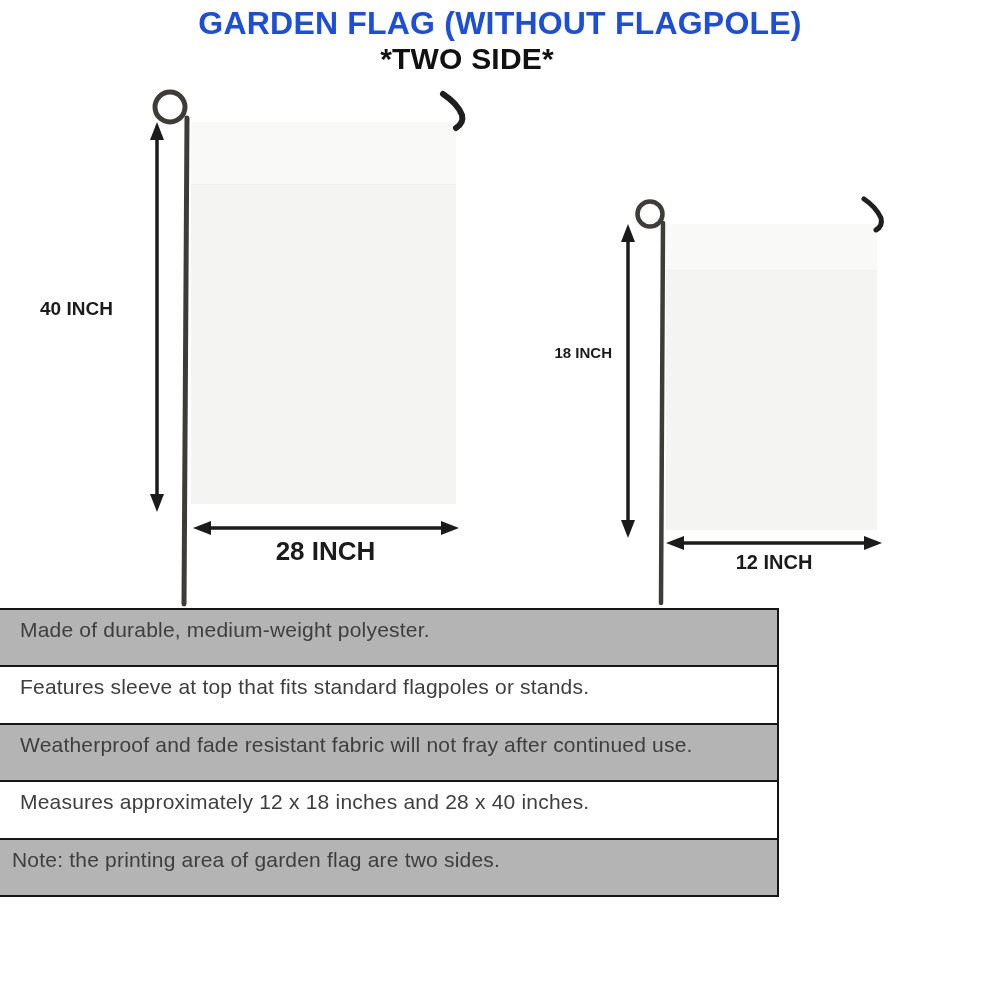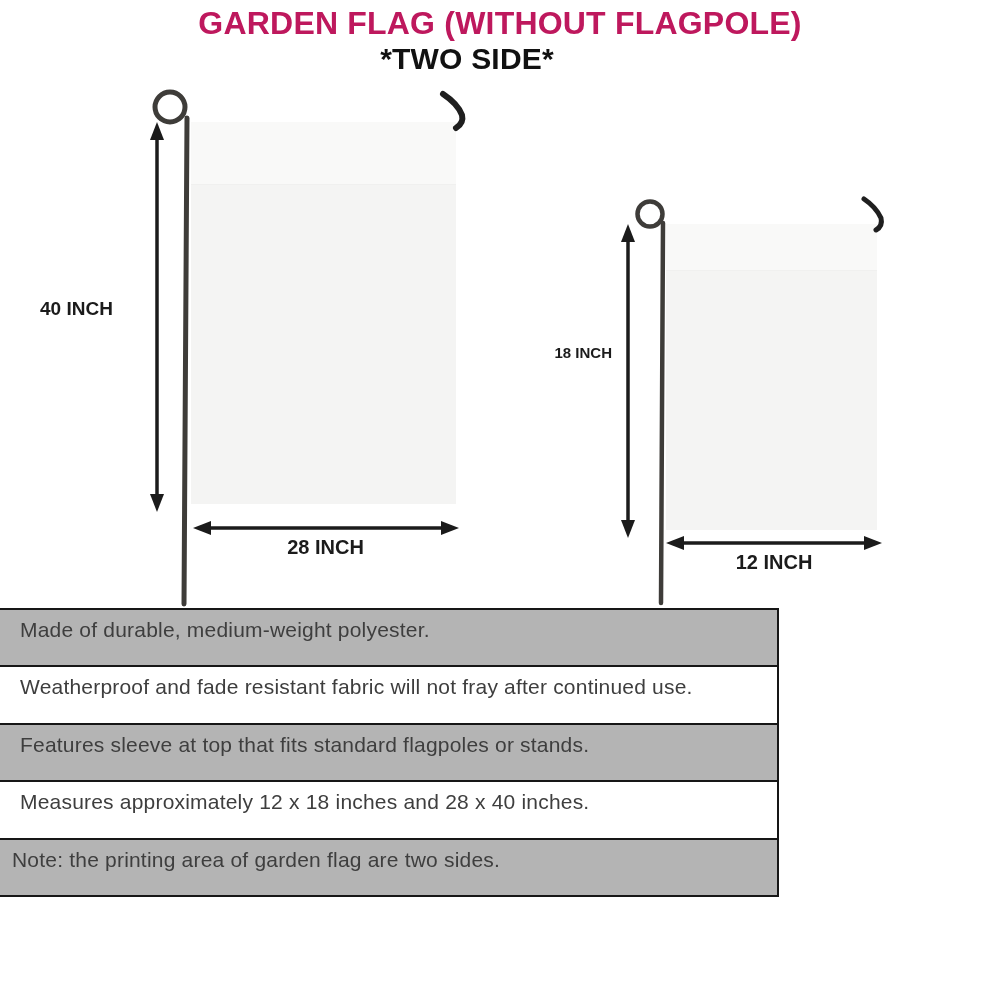--- a/index.html
+++ b/index.html
@@ -2,35 +2,35 @@
 <html><head>
 <meta charset="utf-8">
 <style>
   html,body{margin:0;padding:0;background:#ffffff;}
   .canvas{
     position:relative;width:1000px;height:1000px;background:#ffffff;
     font-family:"Liberation Sans",sans-serif;color:#1b1b1b;overflow:hidden;
   }
   
   .title-wrap{position:absolute;top:5px;left:0;width:1000px;text-align:center;line-height:1.15;}
-  .title-line1{font-size:32px;font-weight:800;letter-spacing:.2px;color:#be185d;}
+  .title-line1{font-size:32px;font-weight:800;letter-spacing:.2px;color:#1d4ed8;}
   .title-line2{font-size:30px;font-weight:800;letter-spacing:.2px;color:#111;position:relative;left:-33px;}
   
   .flag{position:absolute;background:#f4f4f3;}
   .flag-large{left:191px;top:122px;width:265px;height:382px;}
   .flag-small{left:666px;top:224px;width:211px;height:306px;}
   .flag .sleeve{position:absolute;left:0;top:0;width:100%;background:#f9f9f8;border-bottom:1px solid rgba(0,0,0,0.035);}
   .flag-large .sleeve{height:62px;}
   .flag-small .sleeve{height:46px;}
   
   .overlay{position:absolute;left:0;top:0;width:1000px;height:1000px;}
   
   .dim-label{position:absolute;font-weight:700;color:#1b1b1b;white-space:nowrap;}
   .lbl-40{left:40px;top:298px;width:100px;text-align:left;font-size:19px;}
-  .lbl-28{left:192px;top:536px;width:267px;text-align:center;font-size:20px;}
+  .lbl-28{left:192px;top:536px;width:267px;text-align:center;font-size:26px;}
   .lbl-18{left:512px;top:344px;width:100px;text-align:right;font-size:15px;}
   .lbl-12{left:666px;top:551px;width:216px;text-align:center;font-size:20px;}
   
   .features{
     position:absolute;left:-2px;top:608px;width:781px;height:289px;
     border:2px solid #161616;box-sizing:border-box;
     display:flex;flex-direction:column;
   }
   .feature-row{
     flex:1 1 0;box-sizing:border-box;
@@ -93,19 +93,19 @@
     </g>
   </svg>
 
   <div class="dim-label lbl-40">40 INCH</div>
   <div class="dim-label lbl-28">28 INCH</div>
   <div class="dim-label lbl-18">18 INCH</div>
   <div class="dim-label lbl-12">12 INCH</div>
 
   <div class="features">
     <div class="feature-row">Made of durable, medium-weight polyester.</div>
+    <div class="feature-row">Features sleeve at top that fits standard flagpoles or stands.</div>
     <div class="feature-row">Weatherproof and fade resistant fabric will not fray after continued use.</div>
-    <div class="feature-row">Features sleeve at top that fits standard flagpoles or stands.</div>
     <div class="feature-row">Measures approximately 12 x 18 inches and 28 x 40 inches.</div>
     <div class="feature-row">Note: the printing area of garden flag are two sides.</div>
   </div>
 
 </div>
 
 </body></html>

